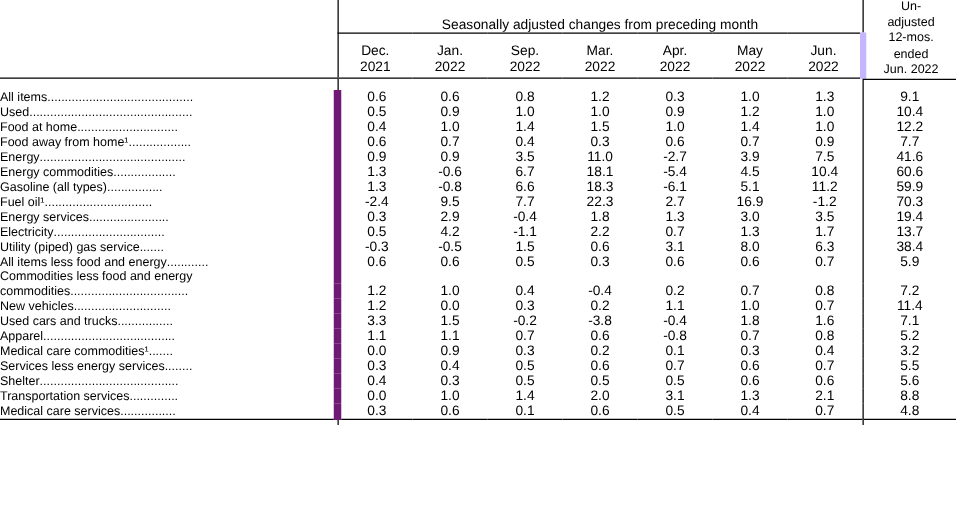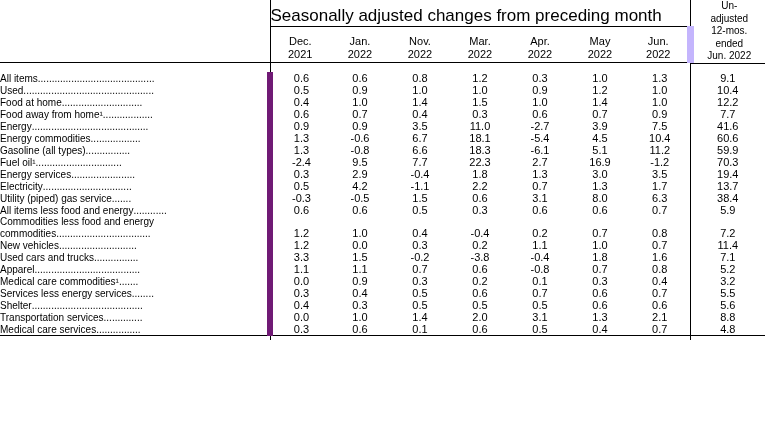--- a/index.html
+++ b/index.html
@@ -25,21 +25,22 @@
     width: 765px;
     table-layout: fixed;
     font-size: 10.5px;
   }
   table.cpi td, table.cpi th {
     padding: 0;
     vertical-align: bottom;
     font-weight: normal;
   }
   .hdr-span {
-    font-size: 17px;
+    text-align: center;
+    font-size: 11px;
     border-left: 1px solid #000;
     border-right: 1px solid #000;
     border-bottom: 1px solid #000;
     padding: 6px 4px 6px 4px;
     vertical-align: middle;
     height: 26px;
   }
   .hdr-unadj {
     text-align: center;
     font-size: 10px;
@@ -53,21 +54,21 @@
     line-height: 1.25;
     padding: 4px 2px 5px 2px;
     border-bottom: 1px solid #000;
     vertical-align: bottom;
   }
   .hdr-month.first {
     border-left: 1px solid #000;
     margin-top: 26px;
   }
   .hdr-month.last {
-    border-right: 7px solid #c4b5fd;
+    border-right: 5px solid #c4b5fd;
   }
   .hdr-left-top {
     border-bottom: none;
   }
 
   
   .label-cell {
     text-align: left;
     font-size: 10px;
     padding: 1px 4px 1px 2px;
@@ -135,21 +136,21 @@
         <td style="border-bottom:1px solid #000;"></td>
         <td class="hdr-month first">
           <span>Dec.</span><br>
           <span>2021</span>
         </td>
         <td class="hdr-month">
           <span>Jan.</span><br>
           <span>2022</span>
         </td>
         <td class="hdr-month">
-          <span>Nov.</span><br>
+          <span>Sep.</span><br>
           <span>2022</span>
         </td>
         <td class="hdr-month">
           <span>Mar.</span><br>
           <span>2022</span>
         </td>
         <td class="hdr-month">
           <span>Apr.</span><br>
           <span>2022</span>
         </td>

